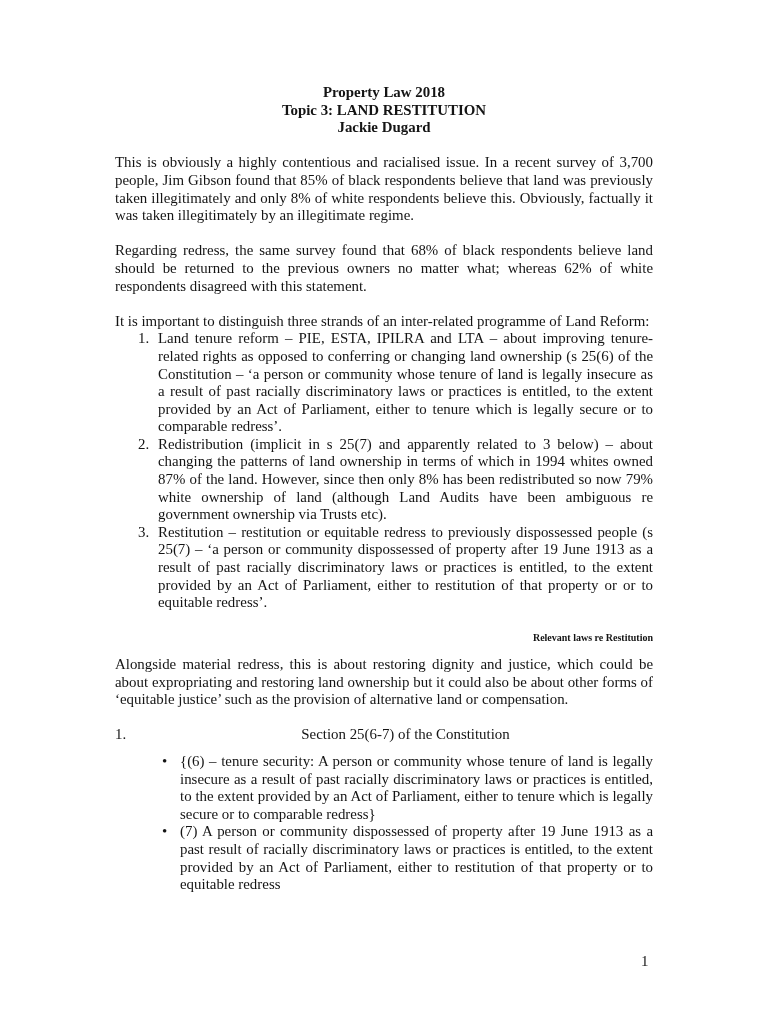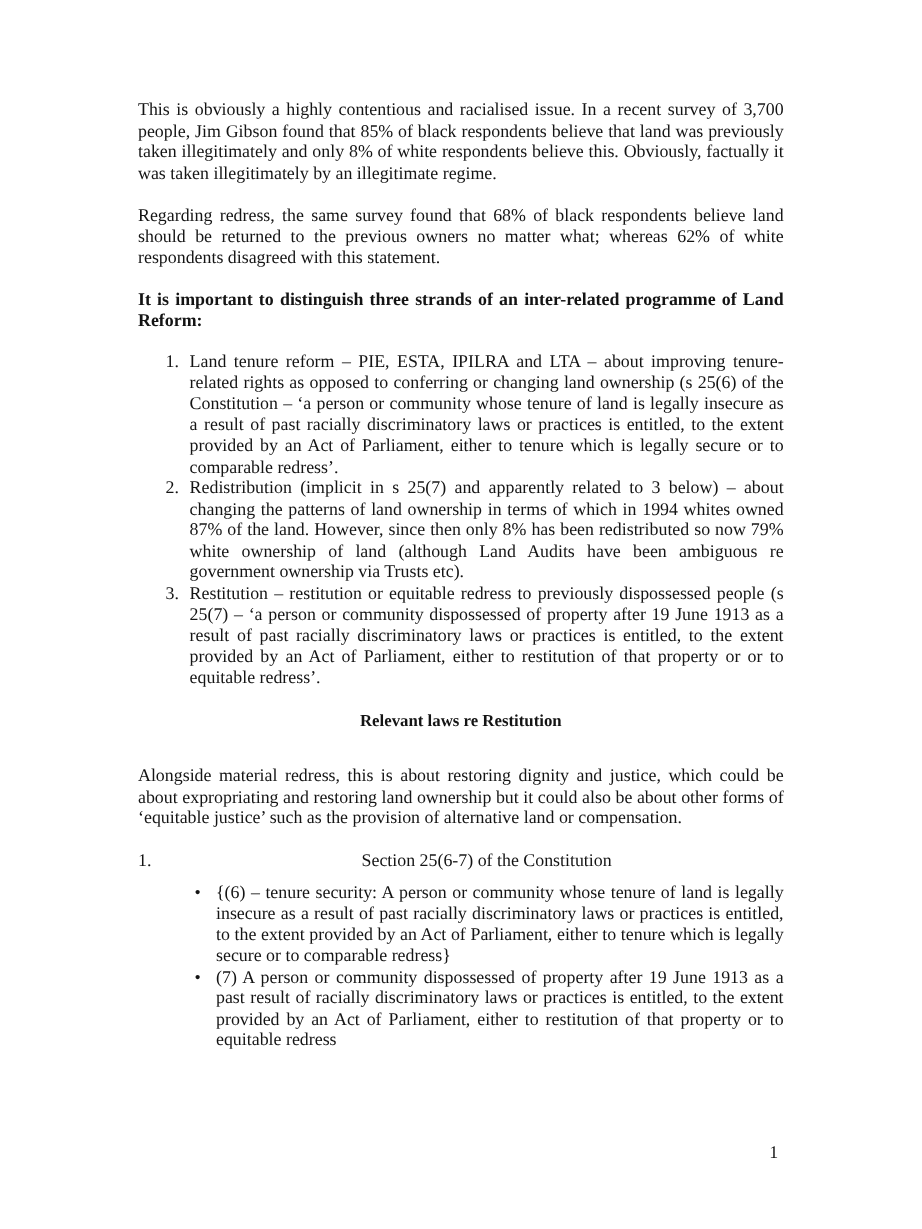--- a/index.html
+++ b/index.html
@@ -22,30 +22,30 @@
     line-height: 17.6px;
     text-align: justify;
   }
   .title-block {
     text-align: center;
     font-weight: bold;
     margin: 0 0 17.6px 0;
   }
   .title-line { text-align: center; }
   .para { margin: 0 0 17.6px 0; }
-  .para.tight { margin-bottom: 16px; font-weight: bold; }
+  .para.tight { margin-bottom: 0; }
   .strands { margin: 0 0 17.6px 0; }
   .strand { display: flex; }
   .strand-num { flex: none; width: 20px; margin-left: 23px; text-align: left; }
   .strand-text { flex: 1; text-align: justify; }
   .section-heading {
     font-weight: bold;
-    font-size: 14px;
-    text-align: center;
-    margin: 0 0 29px 0;
+    font-size: 10px;
+    text-align: right;
+    margin: 0 0 9px 0;
   }
   .law-row { display: flex; margin: 0 0 9px 0; }
   .law-num { flex: none; width: 43px; text-align: left; }
   .law-text { flex: 1; text-align: center; }
   .bullets { margin: 0; }
   .bullet-row { display: flex; }
   .bullet-marker { flex: none; width: 18px; margin-left: 47px; text-align: left; }
   .bullet-text { flex: 1; text-align: justify; }
   .page-number {
     position: absolute;
@@ -55,20 +55,25 @@
     line-height: 17.6px;
     color: #141414;
   }
 </style>
 </head>
 <body>
 
 <div class="page">
   <div class="content">
 
+    <div class="title-block">
+      <div class="title-line">Property Law 2018</div>
+      <div class="title-line">Topic 3: LAND RESTITUTION</div>
+      <div class="title-line">Jackie Dugard</div>
+    </div>
 
     <p class="para">This is obviously a highly contentious and racialised issue. In a recent survey of 3,700 people, Jim Gibson found that 85% of black respondents believe that land was previously taken illegitimately and only 8% of white respondents believe this. Obviously, factually it was taken illegitimately by an illegitimate regime.</p>
 
     <p class="para">Regarding redress, the same survey found that 68% of black respondents believe land should be returned to the previous owners no matter what; whereas 62% of white respondents disagreed with this statement.</p>
 
     <p class="para tight">It is important to distinguish three strands of an inter-related programme of Land Reform:</p>
 
     <div class="strands">
       <div class="strand">
         <span class="strand-num">1.</span>

